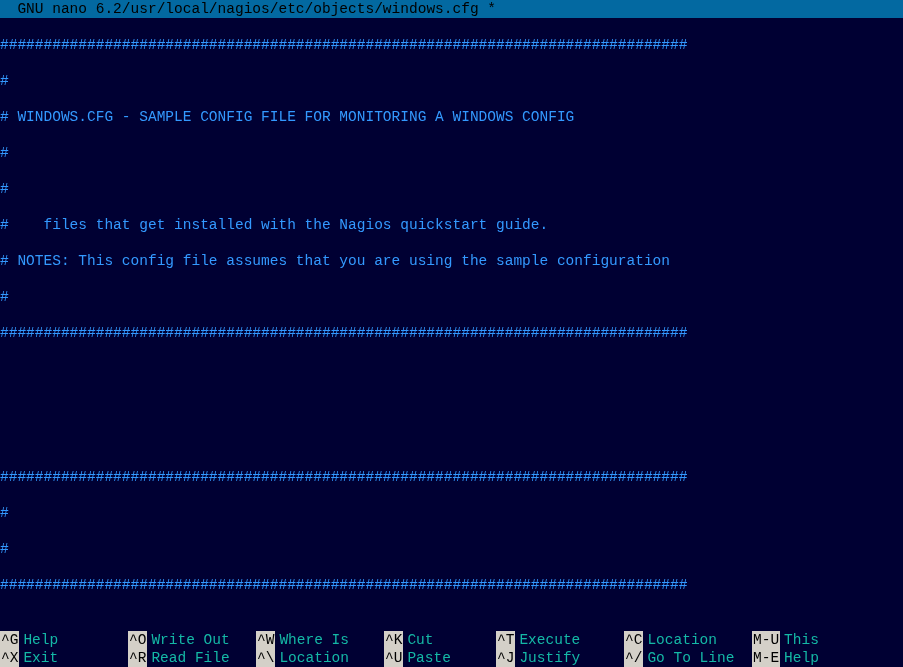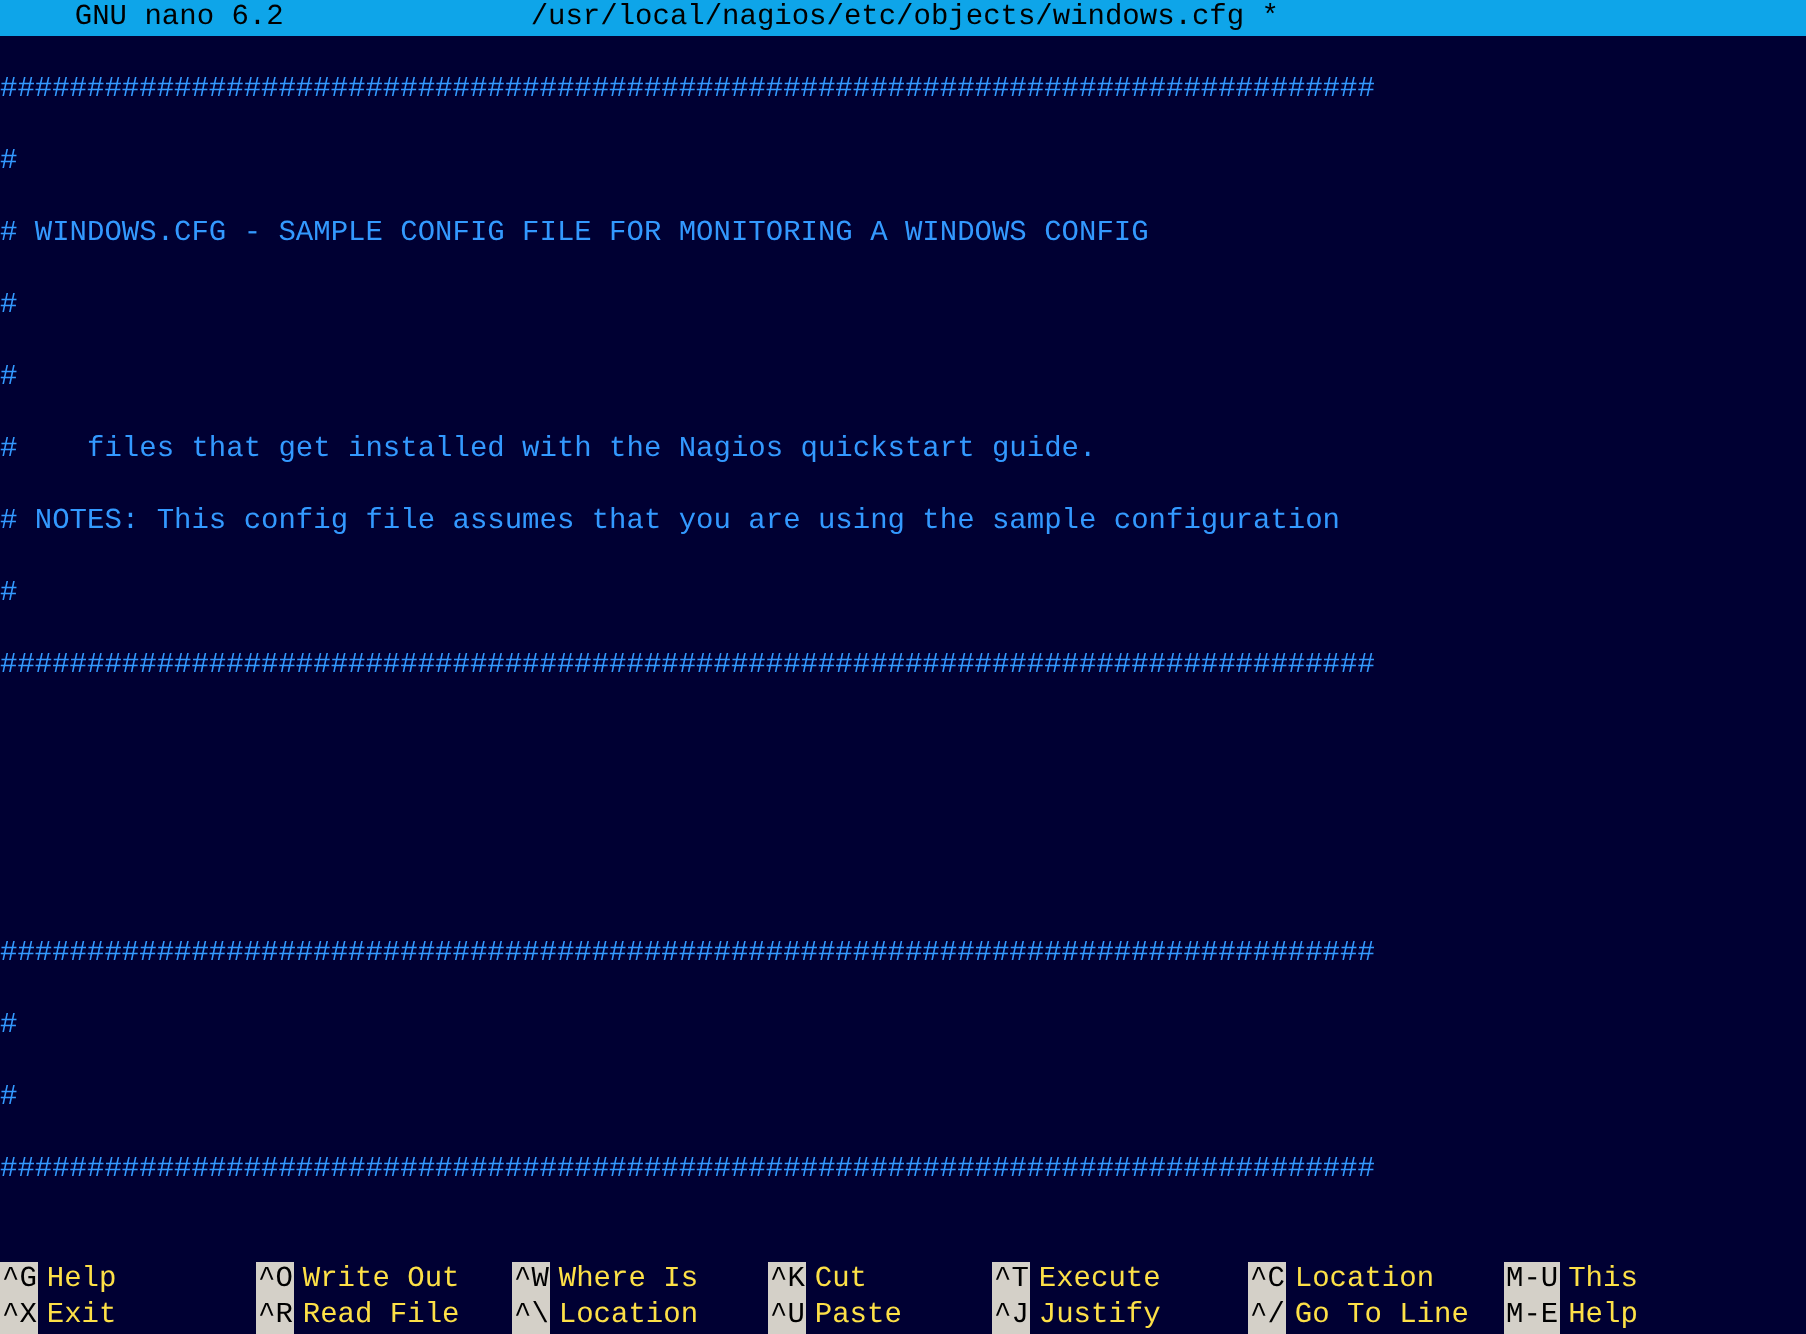--- a/index.html
+++ b/index.html
@@ -7,29 +7,29 @@
     width: 903px;
     height: 667px;
     background: #000033;
     font-family: "Consolas", "Courier New", monospace;
     font-size: 14.5px;
     line-height: 18px;
     overflow: hidden;
     color: #d0d0d0;
   }
   .titlebar {
-    background: #0ea5e9;
+    background: #0369a1;
     color: #000;
     display: flex;
-    padding: 0 20px;
+    padding: 0 0;
     height: 18px;
     white-space: pre;
   }
   .titlebar .left { flex: 0 0 auto; }
-  .titlebar .center { flex: 1 1 auto; text-align: center; }
+  .titlebar .center { flex: 1 1 auto; }
   .editor {
     padding: 0;
     white-space: pre;
     color: #d0d0d0;
   }
   .line { height: 18px; white-space: pre; }
   .comment { color: #3399ff; }
   .shortcuts {
     position: absolute;
     bottom: 0;
@@ -48,21 +48,21 @@
     flex: 0 0 auto;
   }
   .shortcut.narrow { width: 112px; }
   .key {
     background: #d4d0c8;
     color: #000;
     padding: 0 1px;
     white-space: pre;
   }
   .label {
-    color: #fde047;
+    color: #14b8a6;
     padding-left: 4px;
     white-space: pre;
   }
 </style>
 </head>
 <body>
 
 <div class="titlebar">
   <span class="left">  GNU nano 6.2</span>
   <span class="center">/usr/local/nagios/etc/objects/windows.cfg *</span>

